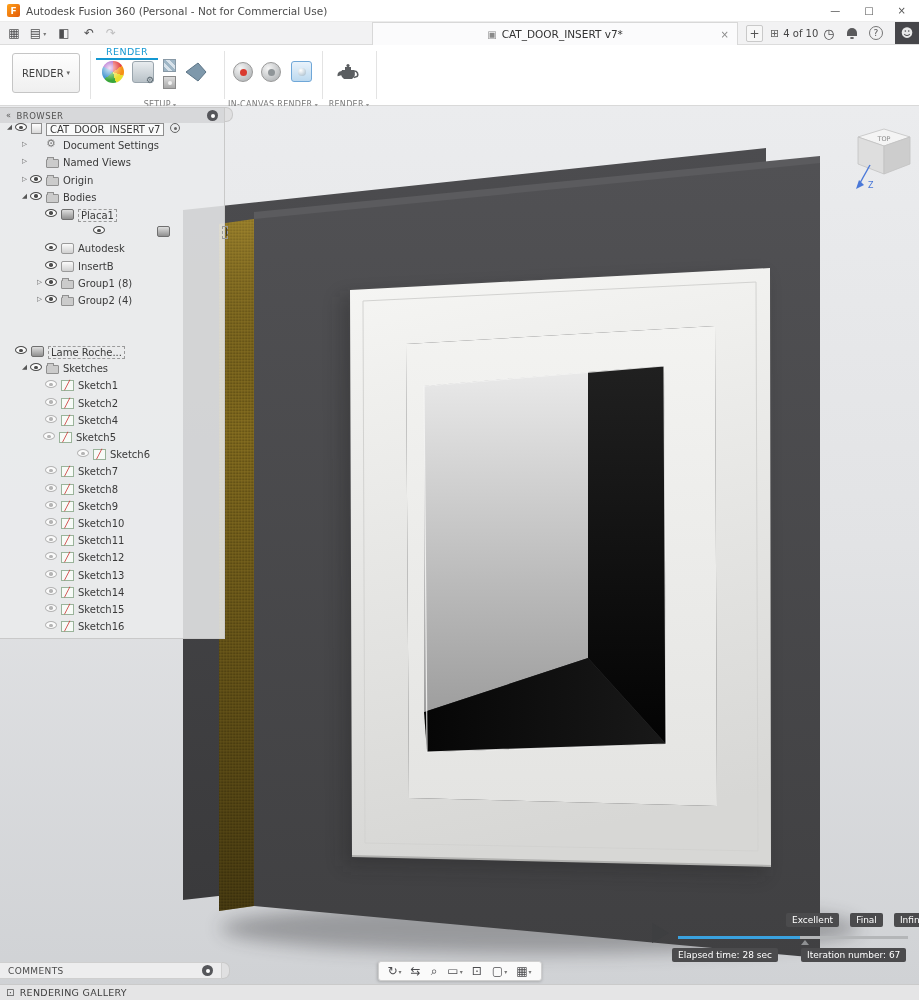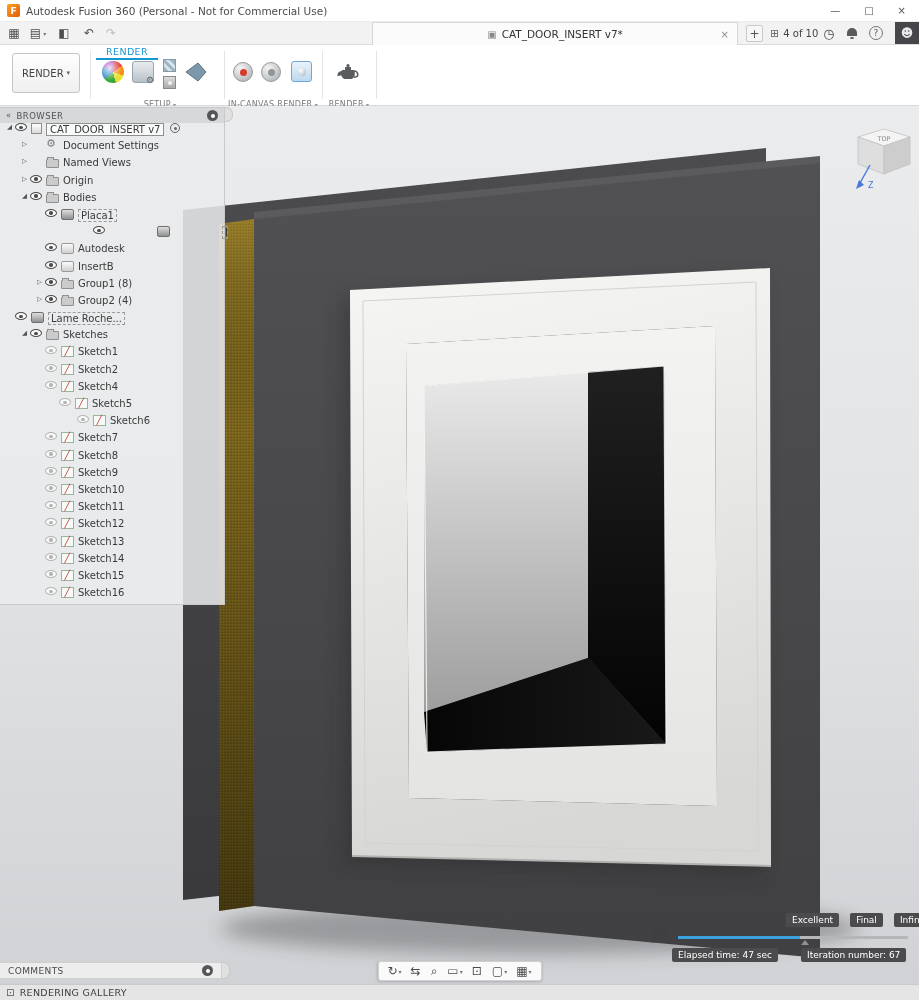--- a/index.html
+++ b/index.html
@@ -356,21 +356,21 @@
           <span class="eye"></span>
           <span class="ticon i-folder"></span>
           <span class="tlabel">Group1 (8)</span>
         </div>
         <div class="trow" style="padding-left: 34px;">
           <span class="expander">▷</span>
           <span class="eye"></span>
           <span class="ticon i-folder"></span>
           <span class="tlabel">Group2 (4)</span>
         </div>
-        <div class="trow" style="">
+        <div class="trow" style=" margin-top: 34px;">
           <span class="expander"></span>
           <span class="eye"></span>
           <span class="ticon i-body"></span>
           <span class="tlabel dashed">Lame Roche...</span>
         </div>
         <div class="trow" style="padding-left: 19px;">
           <span class="expander">◢</span>
           <span class="eye"></span>
           <span class="ticon i-folder"></span>
           <span class="tlabel">Sketches</span>
@@ -386,21 +386,21 @@
           <span class="eye dim"></span>
           <span class="ticon i-sketch"></span>
           <span class="tlabel">Sketch2</span>
         </div>
         <div class="trow" style="padding-left: 34px;">
           <span class="expander"></span>
           <span class="eye dim"></span>
           <span class="ticon i-sketch"></span>
           <span class="tlabel">Sketch4</span>
         </div>
-        <div class="trow" style="padding-left: 48px;">
+        <div class="trow" style="padding-left: 16px; margin-left: 16px;">
           <span class="expander"></span>
           <span class="eye dim"></span>
           <span class="ticon i-sketch"></span>
           <span class="tlabel">Sketch5</span>
         </div>
         <div class="trow" style="padding-left: 34px; margin-left: 32px;">
           <span class="expander"></span>
           <span class="eye dim"></span>
           <span class="ticon i-sketch"></span>
           <span class="tlabel">Sketch6</span>
@@ -505,21 +505,21 @@
   <div class="slider">
     <div class="slider-fill" style="width: 53%; background: rgb(58, 162, 223);"></div>
     <div class="slider-marker" style="left: 55%;"></div>
   </div>
   <div class="quality">
 
   <span class="chip">Excellent</span>
       <span class="chip">Final</span>
       <span class="chip">Infinite</span>
     </div>
-  <div class="chip tt-elapsed">Elapsed time: 47 sec</div>
+  <div class="chip tt-elapsed">Elapsed time: 28 sec</div>
   <div class="chip tt-iter">Iteration number: 67</div>
 
   <div class="comments">
     <span>COMMENTS</span>
     <span class="dot"></span>
   </div>
   <div class="panel-pill" style="left:222px;top:962px;height:17px"></div>
 
   <div class="statusbar">
     <span class="sicon">⊡</span>

